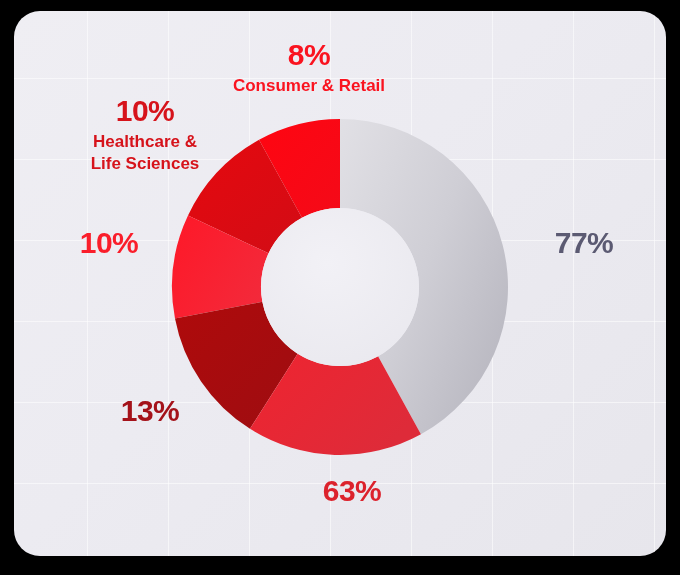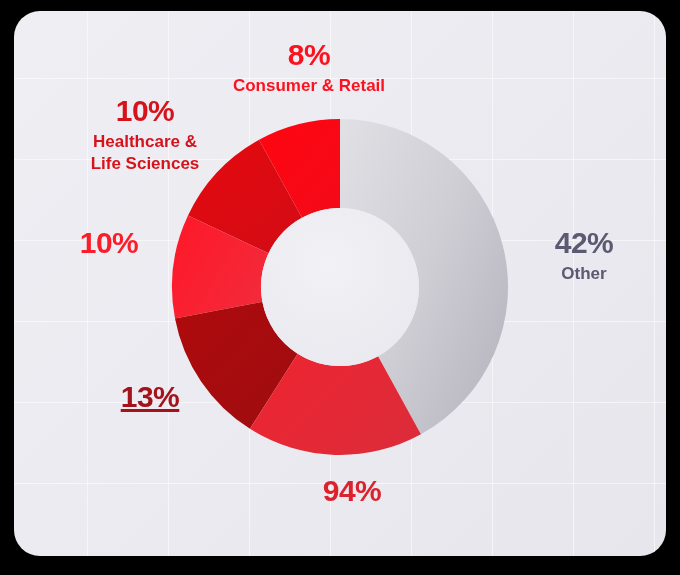--- a/index.html
+++ b/index.html
@@ -137,29 +137,28 @@
       <div class="label two-line" style="left:46px; top:84px; width:170px; color:#D6131B;">
         <span class="pct">10%</span>
         <span class="nm">Healthcare &amp;
 Life Sciences</span>
       </div>
 
       <div class="label two-line" style="left:12px; top:216px; width:166px; color:#FA1E2B;">
         <span class="pct">10%</span>
       </div>
 
-      <div class="label two-line" style="left:42px; top:370px; width:188px; color:#A4121A;text-decoration:underline;">
+      <div class="label two-line" style="left:42px; top:384px; width:188px; color:#A4121A;">
         <span class="pct">13%</span>
       </div>
 
       <div class="label" style="left:240px; top:464px; width:196px; color:#DC222C;">
-        <span class="pct">94%</span>
+        <span class="pct">63%</span>
       </div>
 
       <div class="label" style="left:510px; top:216px; width:120px; color:#5B5A72;">
-        <span class="pct">42%</span>
-        <span class="nm">Other</span>
+        <span class="pct">77%</span>
       </div>
 
     </div>
   </div>
 
 </div>
 
 </body></html>

